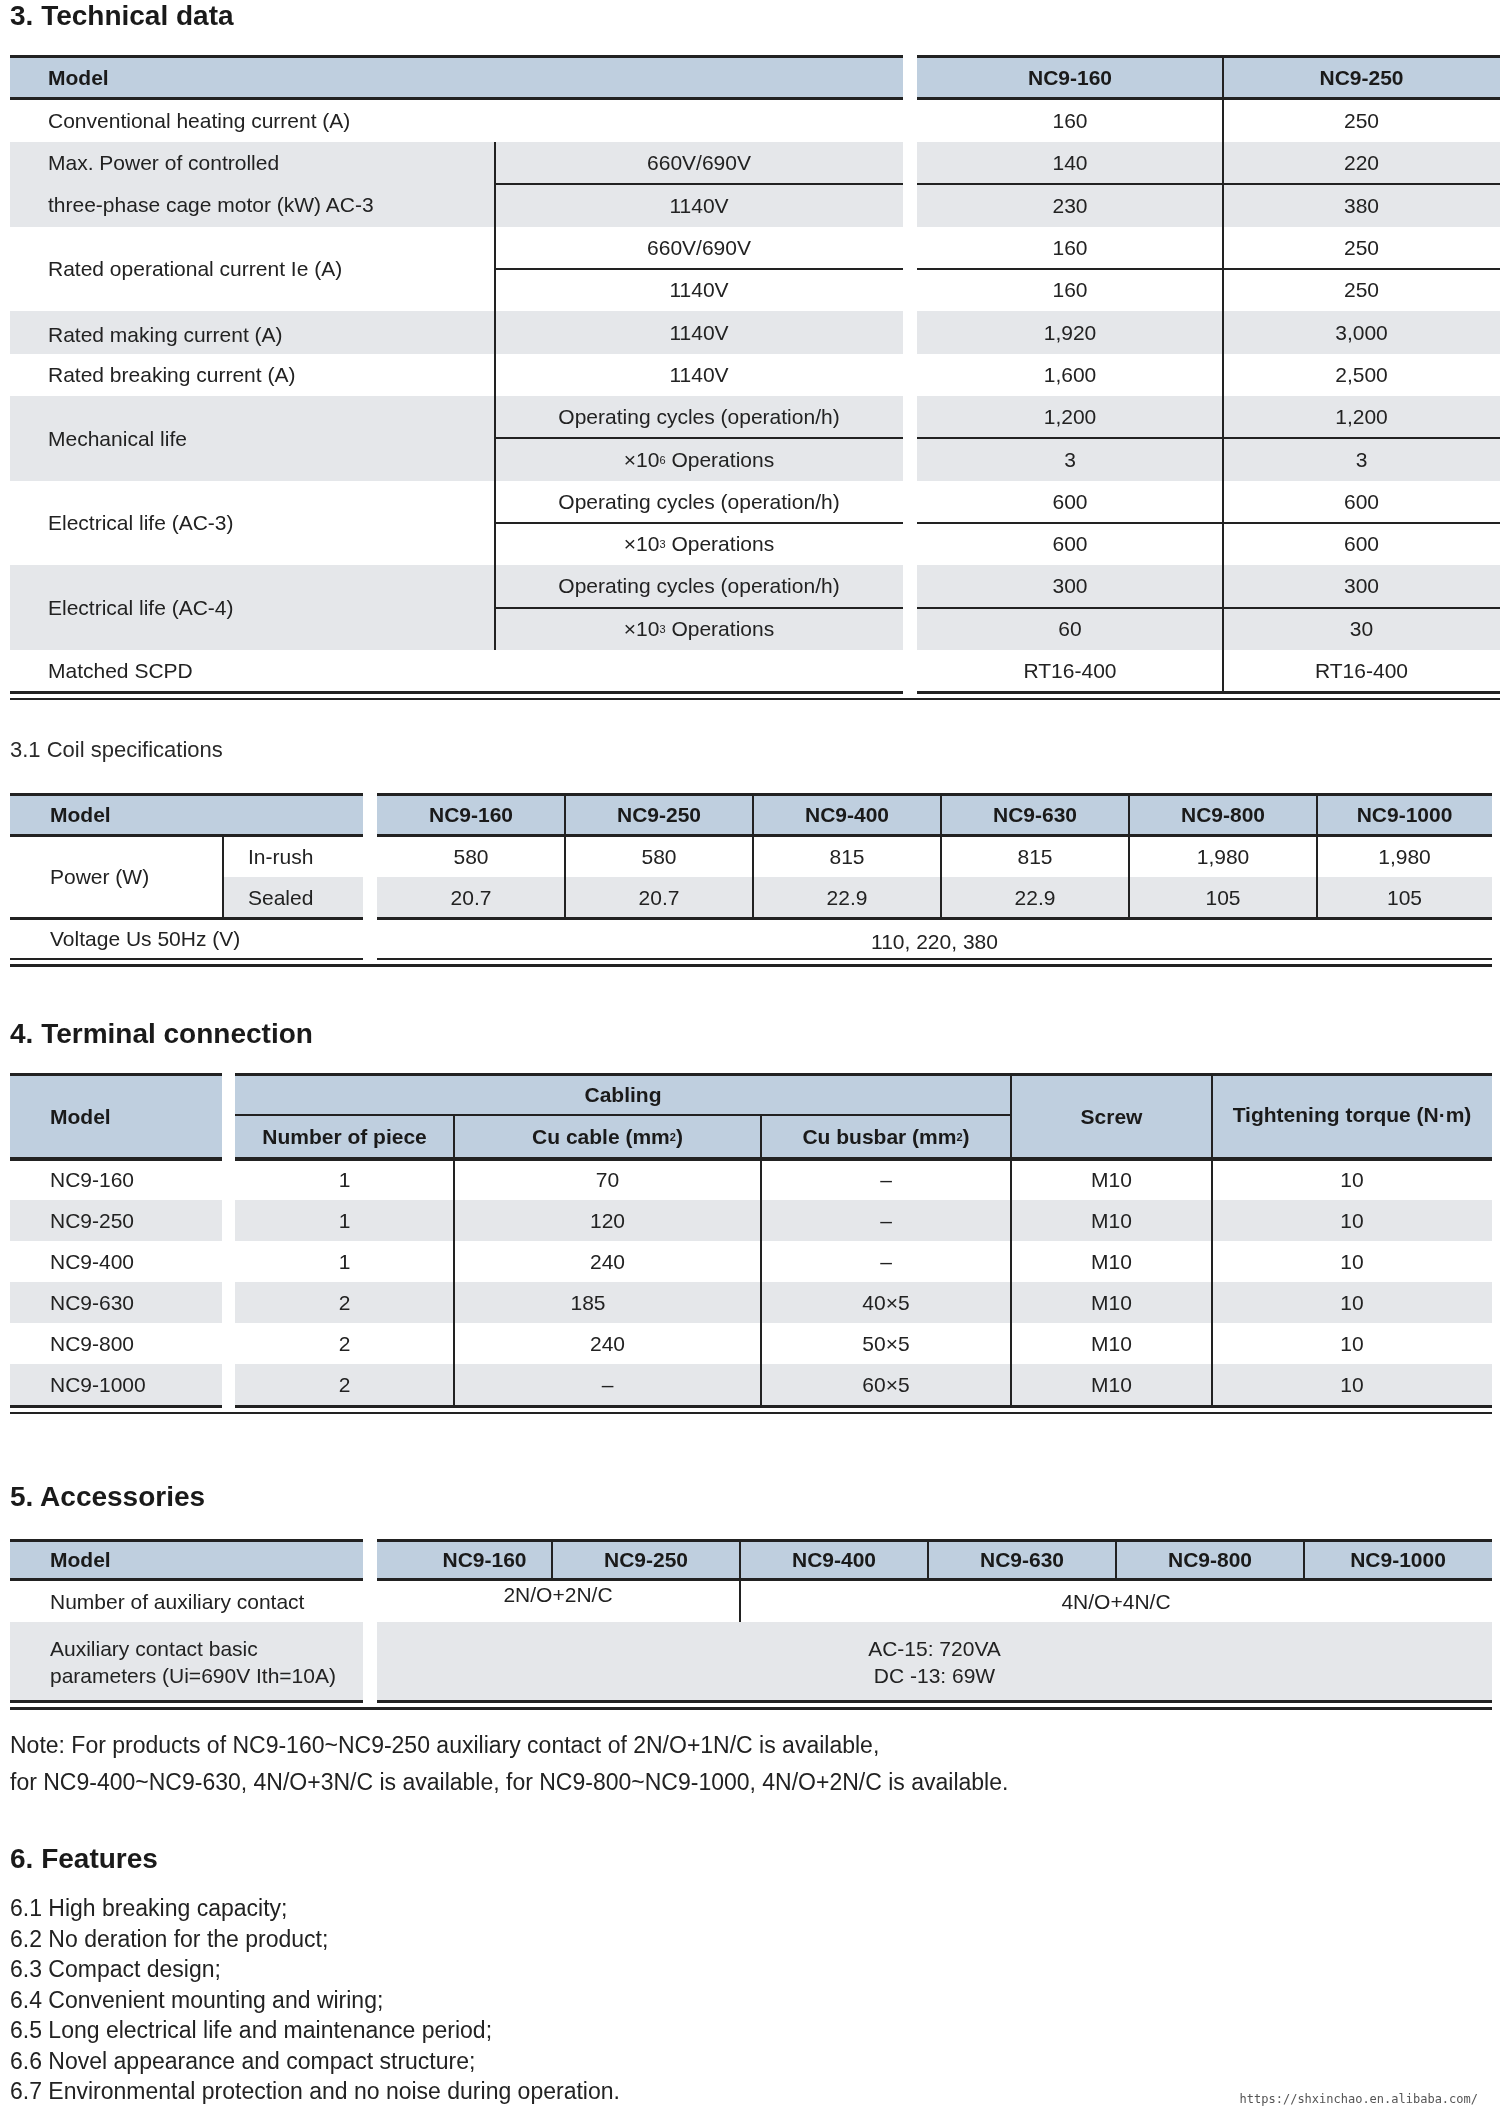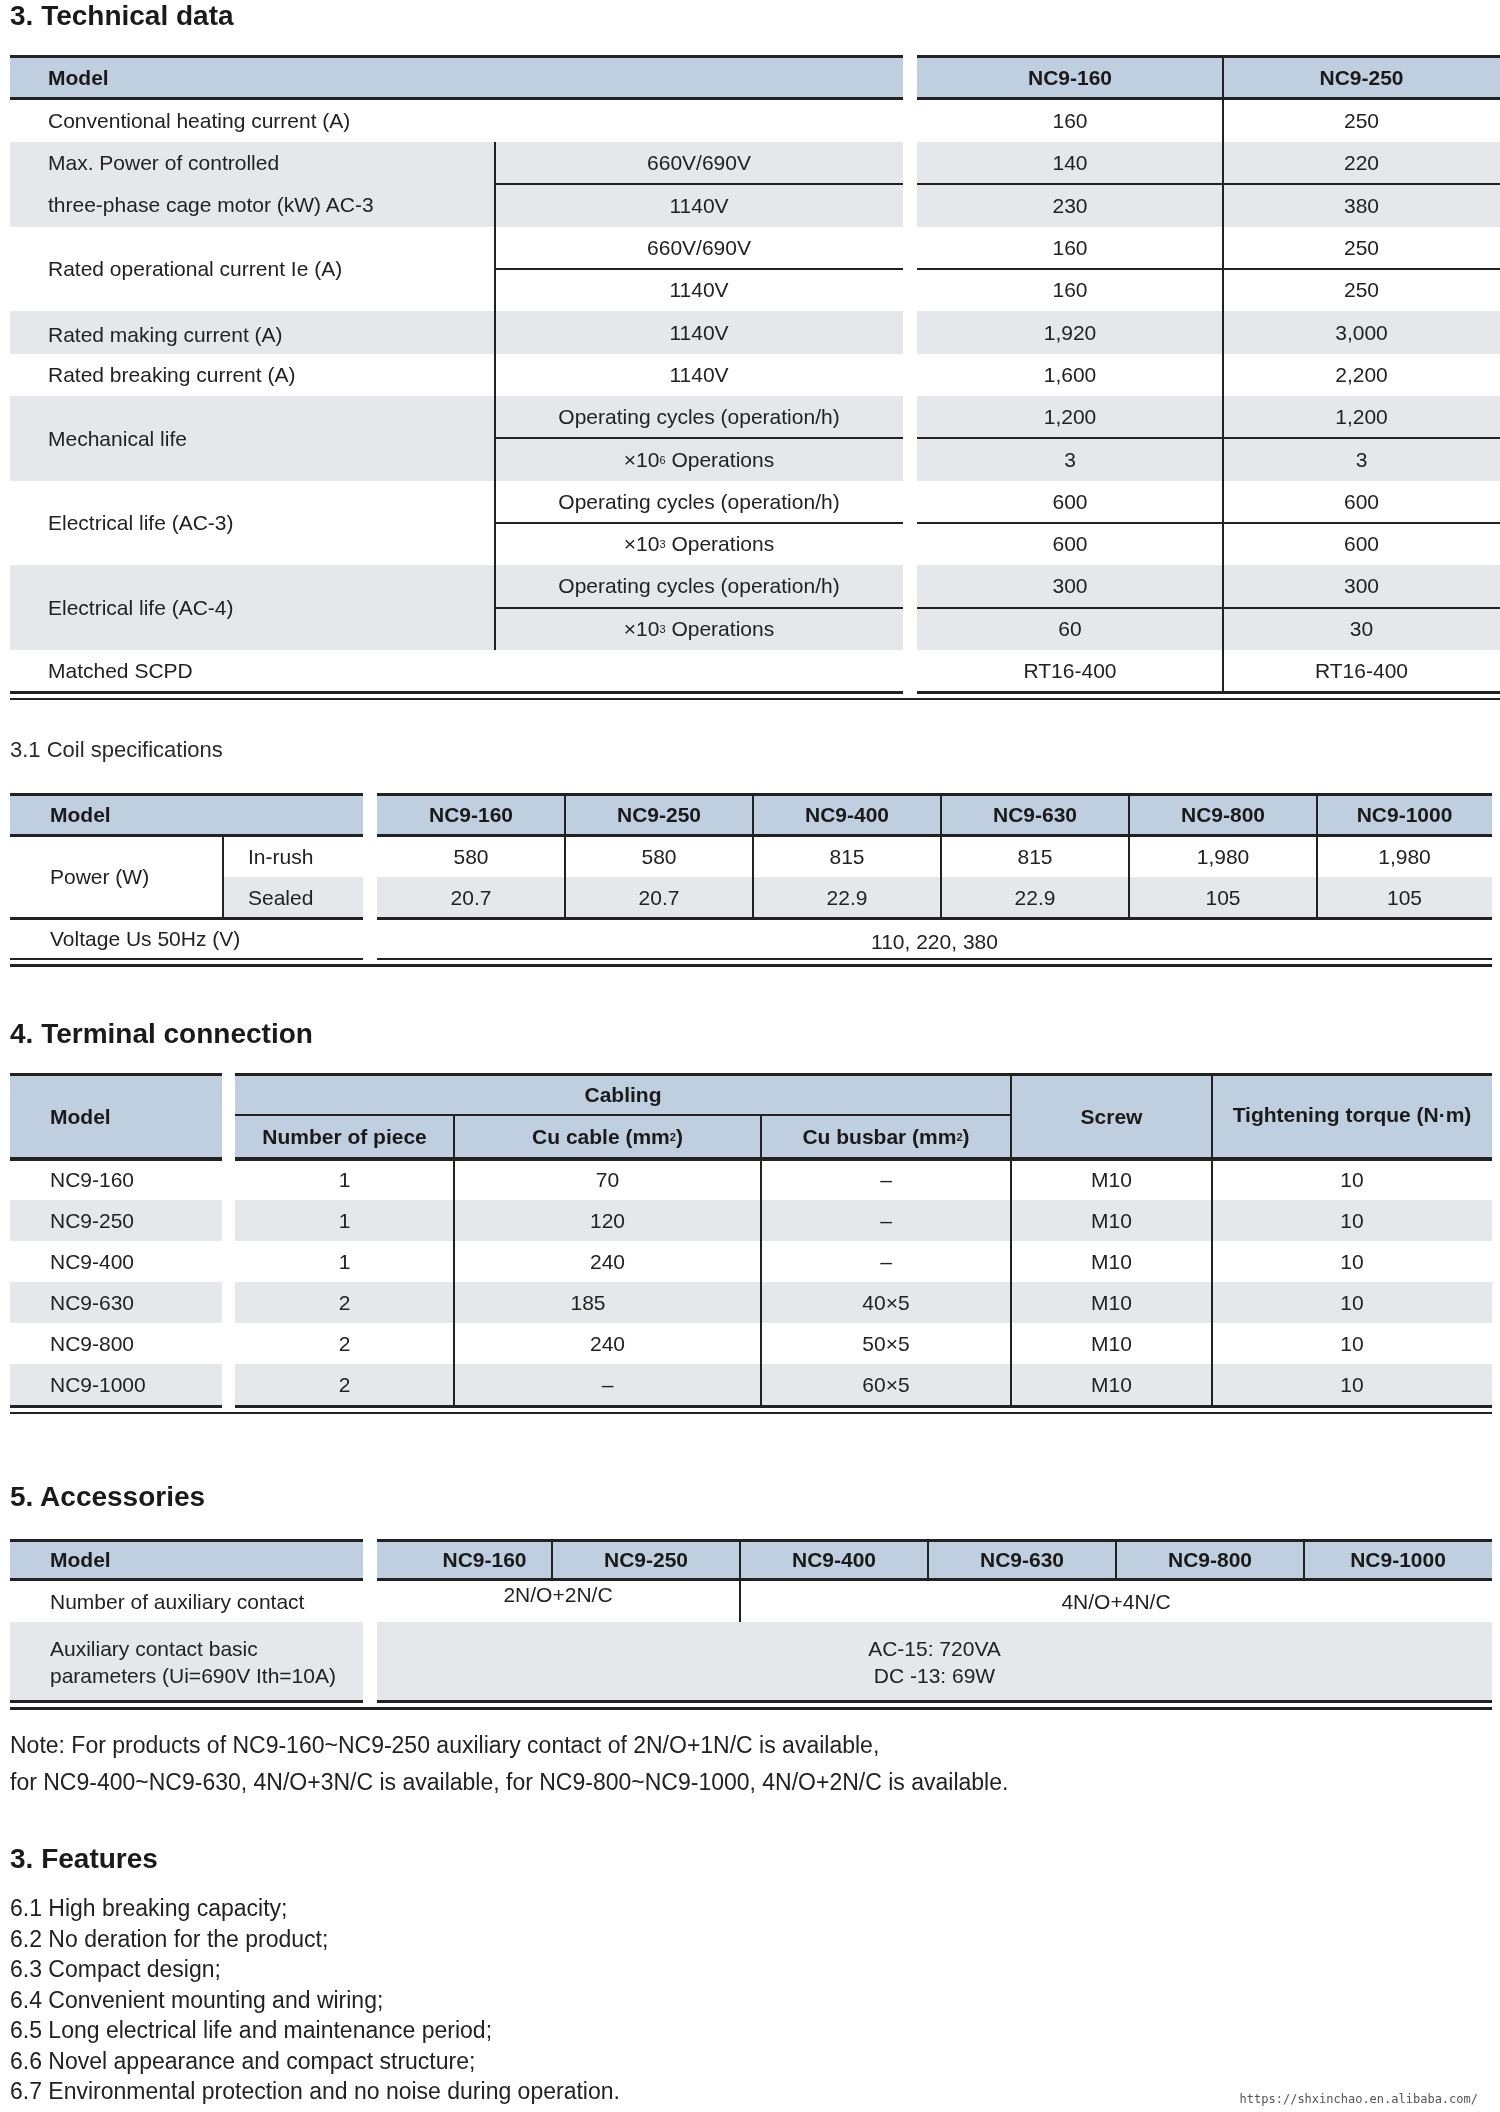--- a/index.html
+++ b/index.html
@@ -85,21 +85,21 @@
   <div class="cell c" style="left:1223px;top:269px;width:277px;height:42px;">250</div>
 
   <div class="cell l" style="left:10px;top:311px;width:484px;height:47px;">Rated making current (A)</div>
   <div class="cell c" style="left:495px;top:311px;width:408px;height:43px;">1140V</div>
   <div class="cell c" style="left:917px;top:311px;width:306px;height:43px;">1,920</div>
   <div class="cell c" style="left:1223px;top:311px;width:277px;height:43px;">3,000</div>
 
   <div class="cell l" style="left:10px;top:354px;width:484px;height:42px;">Rated breaking current (A)</div>
   <div class="cell c" style="left:495px;top:354px;width:408px;height:42px;">1140V</div>
   <div class="cell c" style="left:917px;top:354px;width:306px;height:42px;">1,600</div>
-  <div class="cell c" style="left:1223px;top:354px;width:277px;height:42px;">2,200</div>
+  <div class="cell c" style="left:1223px;top:354px;width:277px;height:42px;">2,500</div>
 
   <div class="cell l" style="left:10px;top:396px;width:484px;height:85px;">Mechanical life</div>
   <div class="cell c" style="left:495px;top:396px;width:408px;height:42px;">Operating cycles (operation/h)</div>
   <div class="cell c" style="left:917px;top:396px;width:306px;height:42px;">1,200</div>
   <div class="cell c" style="left:1223px;top:396px;width:277px;height:42px;">1,200</div>
   <div class="cell c" style="left:495px;top:439px;width:408px;height:42px;">
       <span>×10</span>
       <sup>6</sup>
       <span style="white-space:pre"> Operations</span>
     </div>
@@ -331,21 +331,21 @@
   <div class="hline" style="left:10px;top:1700px;width:353px;"></div>
   <div class="hline" style="left:377px;top:1700px;width:1115px;"></div>
   <div class="hline" style="left:10px;top:1707px;width:1482px;"></div>
 </div>
 
 <div class="note" style="top:1727px;">
   <div>Note: For products of NC9-160~NC9-250 auxiliary contact of 2N/O+1N/C is available,</div>
   <div>for NC9-400~NC9-630, 4N/O+3N/C is available, for NC9-800~NC9-1000, 4N/O+2N/C is available.</div>
 </div>
 
-<h2 class="h" style="top:1843px;">3. Features</h2>
+<h2 class="h" style="top:1843px;">6. Features</h2>
 <div class="feat">
   <div>6.1 High breaking capacity;</div>
   <div>6.2 No deration for the product;</div>
   <div>6.3 Compact design;</div>
   <div>6.4 Convenient mounting and wiring;</div>
   <div>6.5 Long electrical life and maintenance period;</div>
   <div>6.6 Novel appearance and compact structure;</div>
   <div>6.7 Environmental protection and no noise during operation.</div>
 </div>
 

